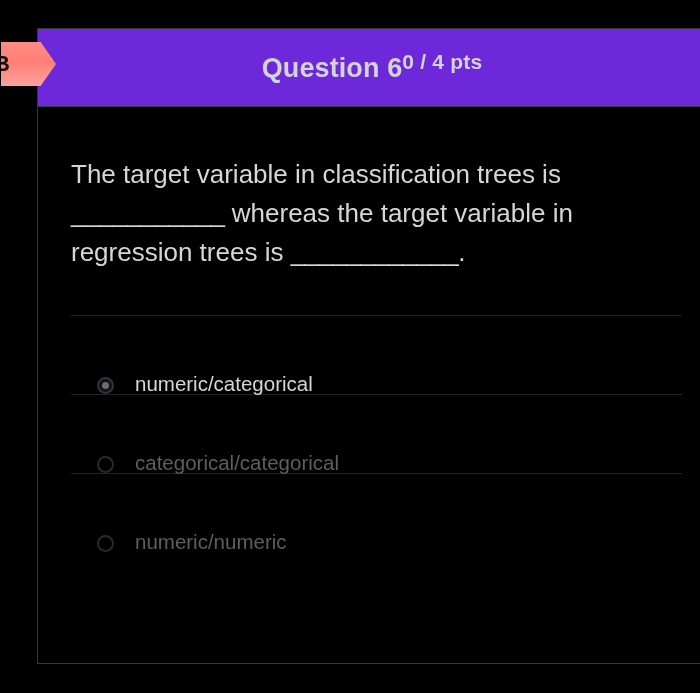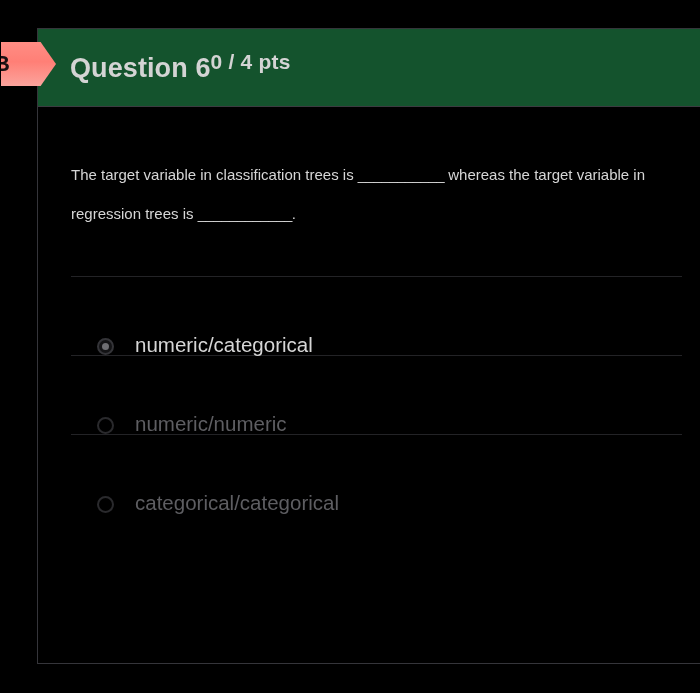--- a/index.html
+++ b/index.html
@@ -27,25 +27,25 @@
     border: 1px solid #35353a;
     border-right: none;
     background: #000000;
   }
 
   
   .card-header {
     position: relative;
     height: 78px;
     box-sizing: border-box;
-    background: #14532d;
+    background: #6d28d9;
     border-bottom: 1px solid #3c3c41;
     display: flex;
     align-items: center;
-    justify-content: flex-start;
+    justify-content: center;
     padding: 0 26px 0 32px;
   }
   .question-title {
     font-size: 27px;
     font-weight: bold;
     color: #d4d4d4;
     letter-spacing: 0.1px;
     line-height: 1;
     padding-top: 2px;
   }
@@ -81,21 +81,21 @@
     white-space: nowrap;
   }
 
   
   .card-body {
     padding: 0;
   }
   .question-text {
     margin: 0;
     padding: 48px 36px 0 33px;
-    font-size: 15px;
+    font-size: 26px;
     line-height: 39px;
     color: #d6d6d6;
     font-weight: normal;
   }
   .blank {
     letter-spacing: -0.5px;
   }
 
   
   .answers {
@@ -172,23 +172,23 @@
     <ul class="answers">
 
       <li class="answer-row selected">
         <span class="radio"></span>
         <span class="answer-label">numeric/categorical</span>
       </li>
 
 
       <li class="answer-row">
         <span class="radio"></span>
-        <span class="answer-label">numeric/numeric</span>
+        <span class="answer-label">categorical/categorical</span>
       </li>
 
       <li class="answer-row">
         <span class="radio"></span>
-        <span class="answer-label">categorical/categorical</span>
+        <span class="answer-label">numeric/numeric</span>
       </li>
 
     </ul>
   </div>
 </div>
 
 </body></html>

